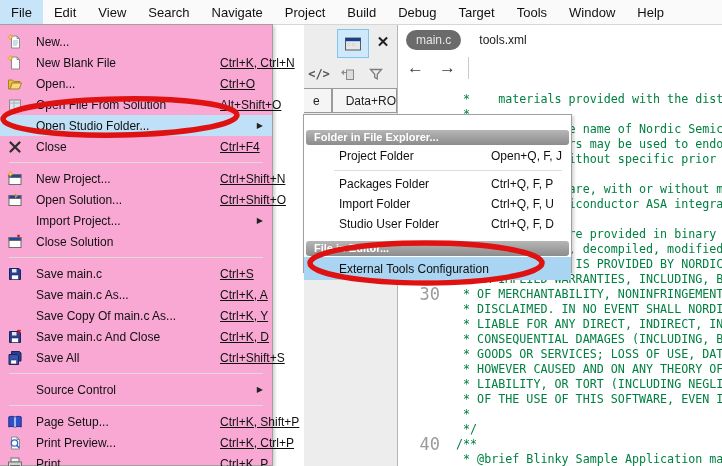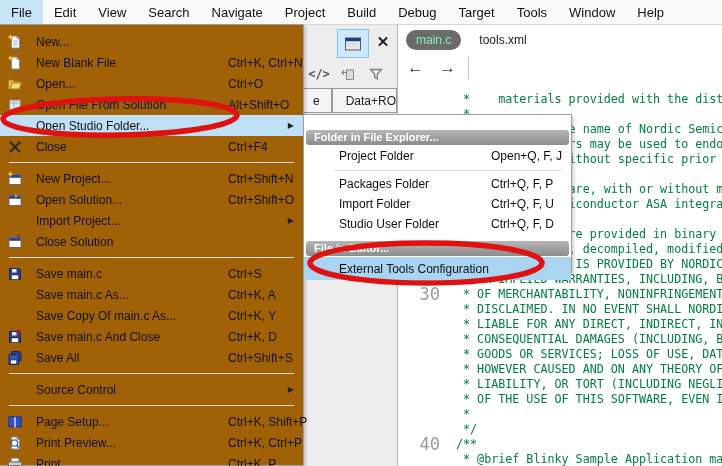--- a/index.html
+++ b/index.html
@@ -26,40 +26,40 @@
   .p-tab{font-size:12px;color:#222;border:1px solid #9a9a9a;border-bottom:none;
          background:#f5f5f5;display:flex;align-items:center;justify-content:center;}
   .p-tab.partial{width:26px;border-left:none;justify-content:flex-start;padding-left:9px;}
   .p-tab.main{width:60px;padding-left:13px;}
   #panel-tabs::after{content:"";position:absolute;left:0;right:0;bottom:0;height:1px;background:#9a9a9a;}
   
   #editor{position:absolute;left:397px;top:25px;width:325px;height:441px;
           background:#fff;border-left:1px solid #b5b5b5;}
   #etabs{position:absolute;left:0;top:0;height:30px;display:flex;align-items:center;}
   .etab{font-size:12px;margin-left:8px;padding:3px 10px;color:#1a1a1a;}
-  .etab.active{background:#6b6b6b;color:#86efac;border-radius:10px;}
+  .etab.active{background:#6b6b6b;color:#e5e5e5;border-radius:10px;}
   #enav{position:absolute;left:0;top:30px;height:26px;display:flex;align-items:center;}
   .nav-arrow{font-size:17px;font-weight:bold;color:#3a3a3a;padding:0 6px;margin-left:3px;}
   #enav-sep{width:1px;height:22px;background:#c9c9c9;margin-left:6px;}
   #code{position:absolute;left:0;top:67px;width:325px;
         font-family:"DejaVu Sans Mono",monospace;font-size:11.7px;}
   .cline{height:15px;line-height:15px;white-space:pre;display:flex;}
   .gut{display:inline-block;width:42px;text-align:right;color:#9b9b9b;
        font-size:17px;flex:0 0 42px;}
   .ctext{color:#008040;margin-left:16px;white-space:pre;}
   
-  #filemenu{position:absolute;left:0;top:24px;width:304px;height:442px;
-            background:#a16207;border:1px solid #a0a0a0;border-left:none;
+  #filemenu{position:absolute;left:0;top:24px;width:273px;height:442px;
+            background:#f9a8d4;border:1px solid #a0a0a0;border-left:none;
             box-shadow:2px 2px 3px rgba(0,0,0,.18);box-sizing:border-box;
             padding-top:6px;z-index:10;font-size:12px;color:#101010;}
   .m-row{height:21px;display:flex;align-items:center;position:relative;cursor:default;}
   .m-row.hl{background:#bfe0f6;}
   .m-icon{width:30px;flex:0 0 30px;display:flex;justify-content:center;align-items:center;}
   .m-label{margin-left:6px;white-space:nowrap;}
-  .m-short{position:absolute;left:228px;white-space:nowrap;}
+  .m-short{position:absolute;left:220px;white-space:nowrap;text-decoration:underline;}
   .m-arrow{position:absolute;right:9px;font-size:8px;color:#222;}
   .m-sep{height:1px;background:#dcdcdc;margin:5px 9px;}
   
   #submenu{position:absolute;left:303px;top:114px;width:269px;height:159px;
            background:#fff;border:1px solid #a0a0a0;box-sizing:border-box;
            box-shadow:2px 2px 3px rgba(0,0,0,.18);z-index:20;
            padding-top:14px;font-size:12px;color:#101010;}
   .s-header{height:15px;line-height:15px;margin:1px 2px;border-radius:3px;
             background:linear-gradient(#b6b6b6,#8c8c8c);color:#fff;
             font-weight:bold;font-size:11px;padding-left:8px;}

